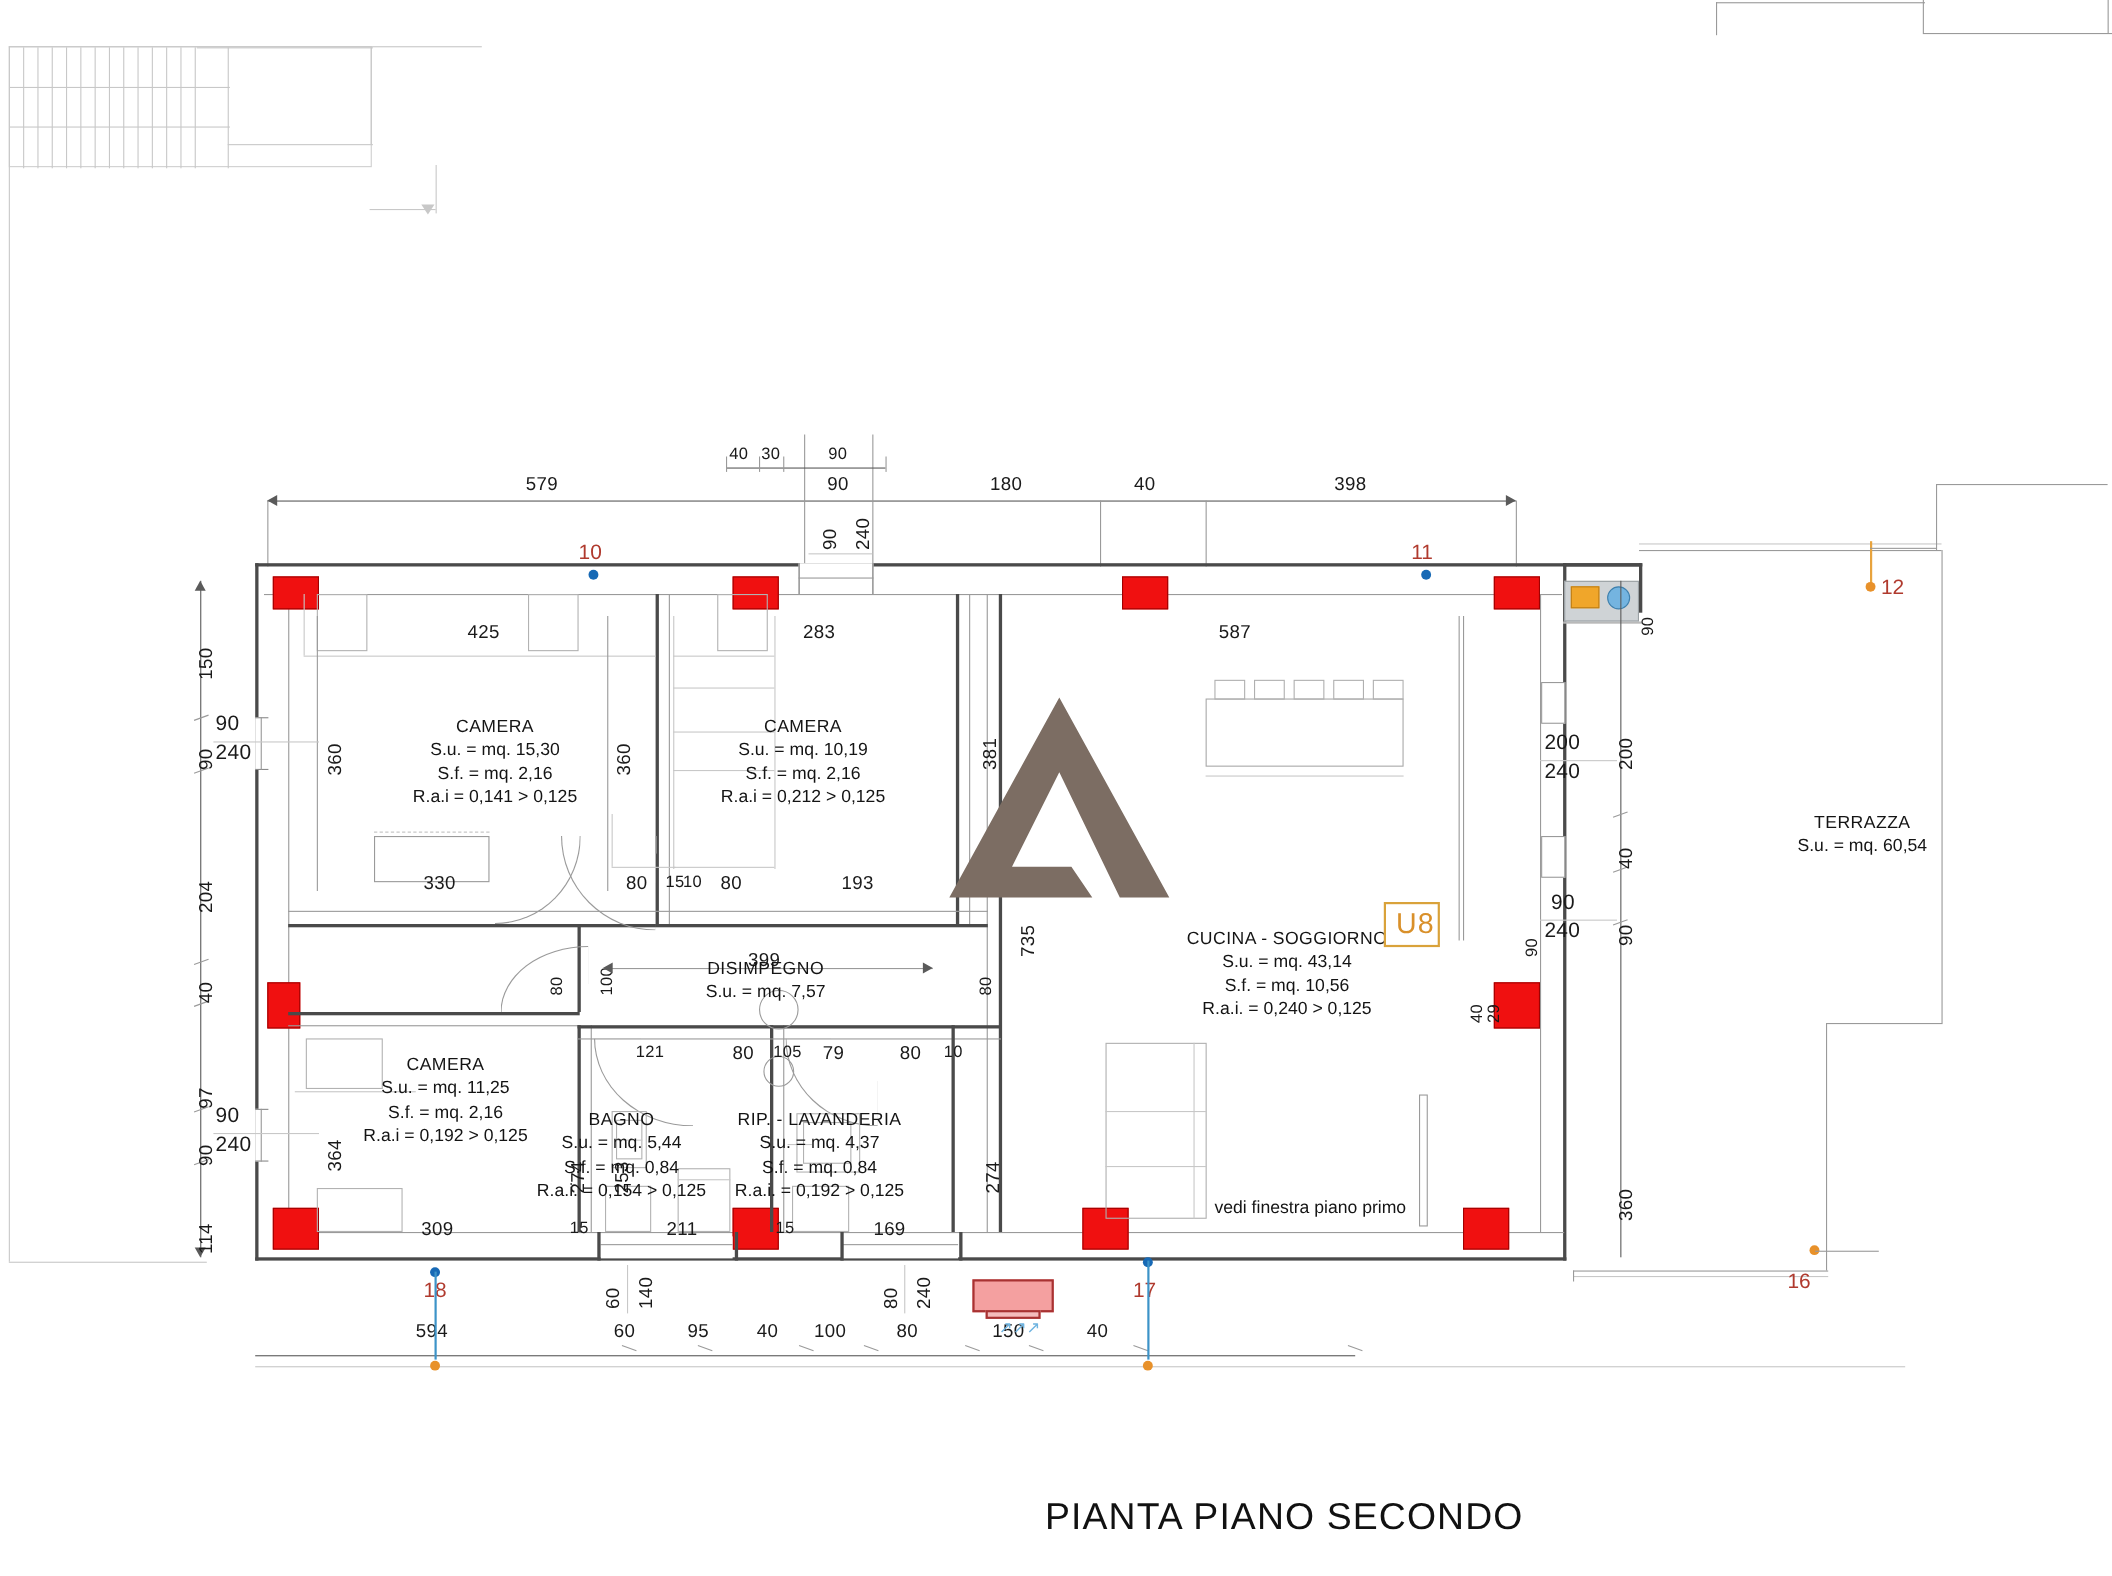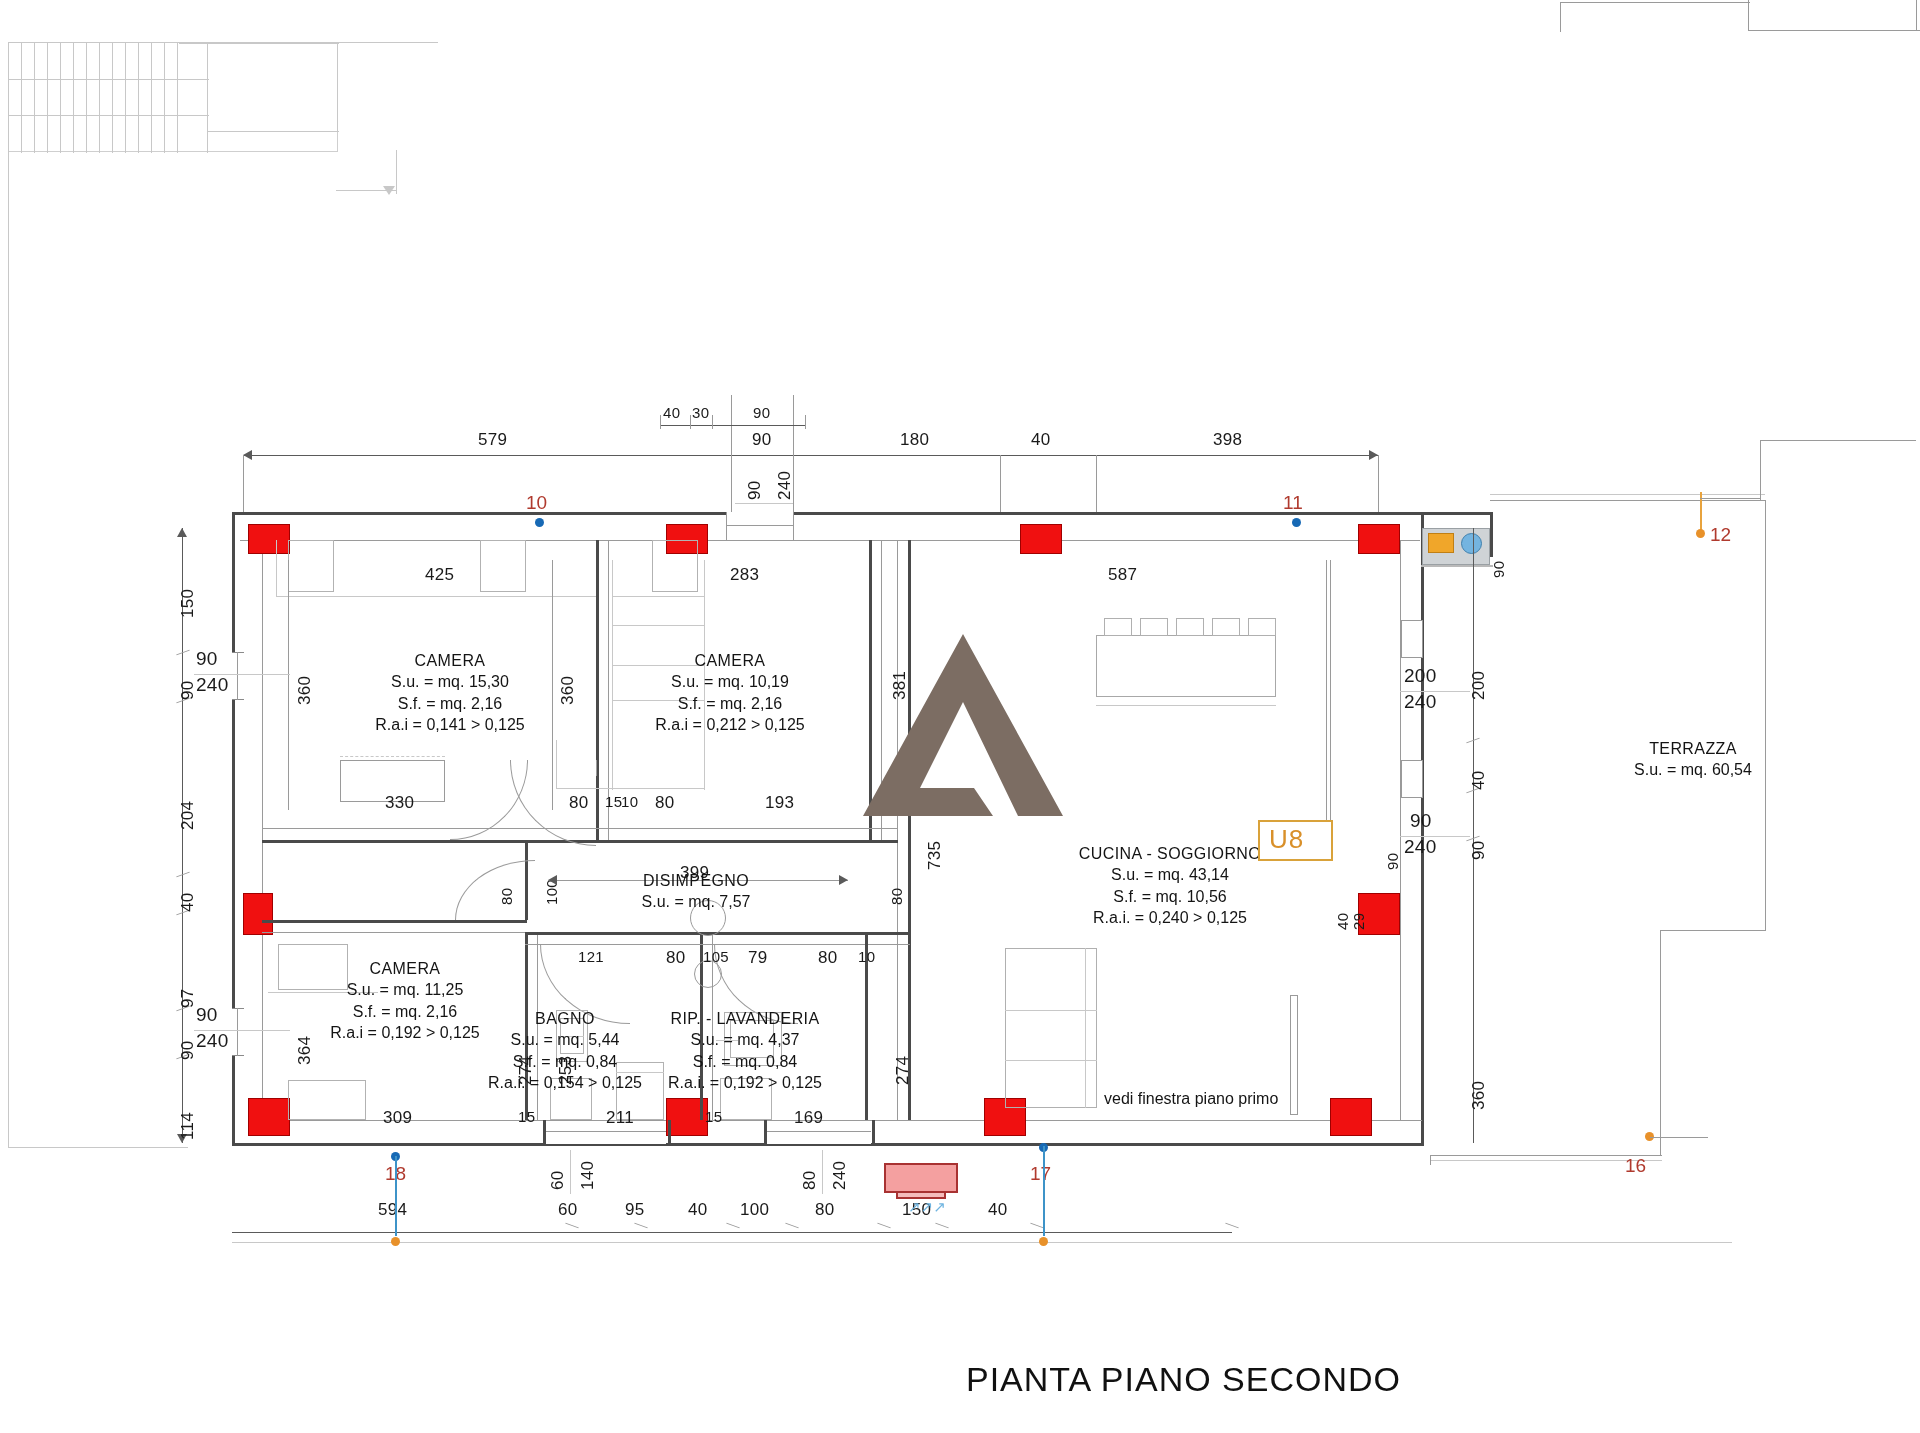--- a/index.html
+++ b/index.html
@@ -49,29 +49,29 @@
     position:absolute; font-size:19px; color:#b03a2e; white-space:nowrap;
   }
   .dot { position:absolute; width:9px; height:9px; border-radius:50%; }
   .dot.blue { background:#1769b5; }
   .dot.orange { background:#e8912a; }
   .leader-blue { position:absolute; width:0; border-left:2px solid #3d93c8; }
   .leader-orange { position:absolute; width:0; border-left:2px solid #e8a33d; }
 
   .u8badge {
     position:absolute; border:2px solid #d9a23a; color:#d9902a;
-    font-size:26px; padding:2px 27px 4px 9px; letter-spacing:1px;
+    font-size:26px; padding:2px 3px 4px 9px; letter-spacing:1px;
     font-family:"Liberation Sans", sans-serif; background:#fff;
   }
 
   .note { position:absolute; font-size:16px; color:#141414; white-space:nowrap; }
 
   .plantitle {
     position:absolute; font-size:34px; letter-spacing:1px; color:#111;
-    white-space:nowrap; font-family:"Liberation Sans", sans-serif;margin-left:16px;
+    white-space:nowrap; font-family:"Liberation Sans", sans-serif;
   }
 
   
   .wm { position:absolute; opacity:1; }
 
   
   .fixbox { position:absolute; border:1px solid #b2b2b2; background:transparent; }
   .fixbox.d { border-color:#9a9a9a; }
   .tbl { position:absolute; border:1px solid #a8a8a8; }
   .chair { position:absolute; border:1px solid #b0b0b0; }

